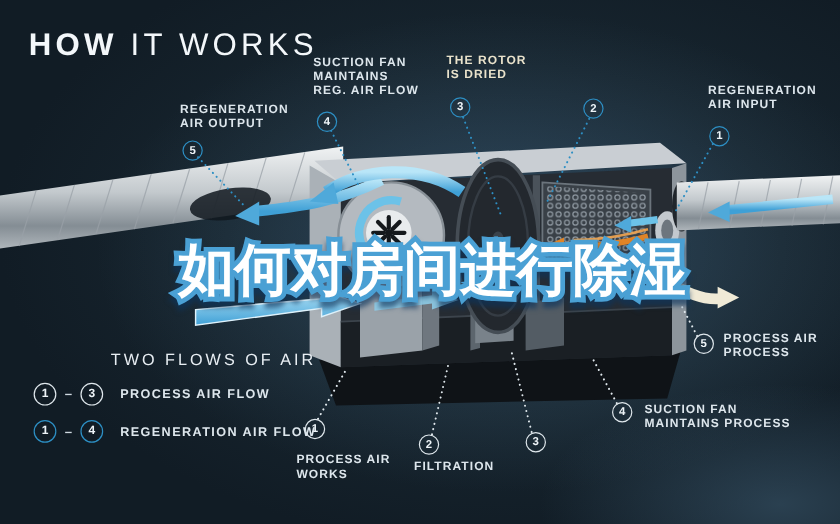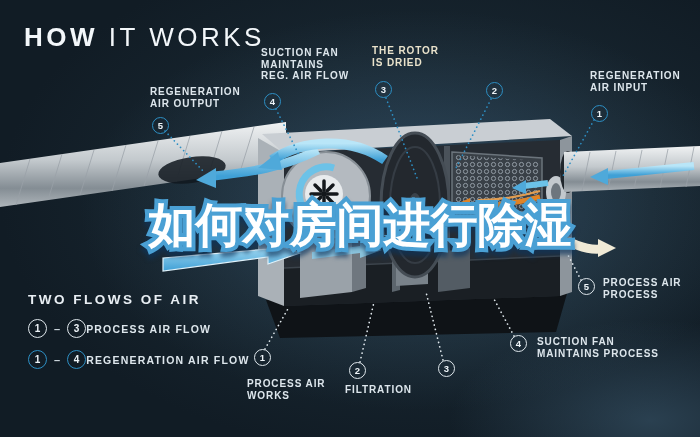--- a/index.html
+++ b/index.html
@@ -12,27 +12,27 @@
   .title b{font-weight:bold;}
   .lbl{position:absolute;font-size:10px;line-height:11.5px;font-weight:bold;
        letter-spacing:.9px;color:#dde6ec;white-space:nowrap;}
   .lbl.cream{color:#e9e2cb;}
   .lbl .ln{display:block;}
   .num{position:absolute;width:17px;height:17px;border-radius:50%;border:1.6px solid #2d8fc4;
        display:flex;align-items:center;justify-content:center;
        font-size:9.5px;font-weight:bold;color:#eef4f8;box-sizing:border-box;}
   .num.white{border-color:#dfe7ec;}
   .legend{position:absolute;left:28px;top:292px;}
-  .legend-title{font-size:13.5px;font-weight:bold;letter-spacing:2.5px;color:#e8eef3;}
+  .legend-title{font-size:13.5px;font-weight:normal;letter-spacing:2.5px;color:#e8eef3;text-align:right;}
   .legend-row{display:flex;align-items:center;margin-top:12px;}
   .lnum{width:19px;height:19px;border-radius:50%;border:1.7px solid #dfe7ec;box-sizing:border-box;
         display:flex;align-items:center;justify-content:center;font-size:10px;font-weight:bold;color:#eef4f8;}
   .legend-row.blue .lnum{border-color:#2d8fc4;}
   .ldash{color:#cfd9e0;margin:0 7px;font-weight:bold;font-size:11px;}
-  .llabel{margin-left:0;font-size:10.5px;font-weight:bold;letter-spacing:1.2px;color:#dde6ec;}
+  .llabel{margin-left:14px;font-size:10.5px;font-weight:bold;letter-spacing:1.2px;color:#dde6ec;}
   .headline{position:absolute;left:130px;top:186px;width:460px;height:74px;
             filter:drop-shadow(0 5px 2px rgba(12,52,92,.65));}
   .headline text{font-family:"DejaVu Sans","Liberation Sans",sans-serif;font-weight:bold;
                  font-size:47px;fill:#ffffff;stroke:#4aa0d4;stroke-width:8px;
                  paint-order:stroke fill;}
 </style>
 </head>
 <body>
 
 <div class="stage">

